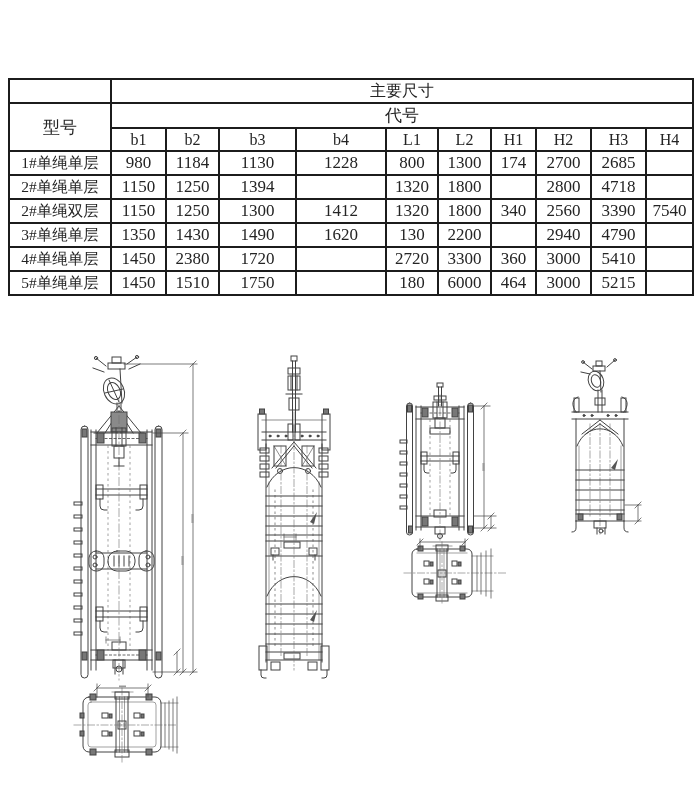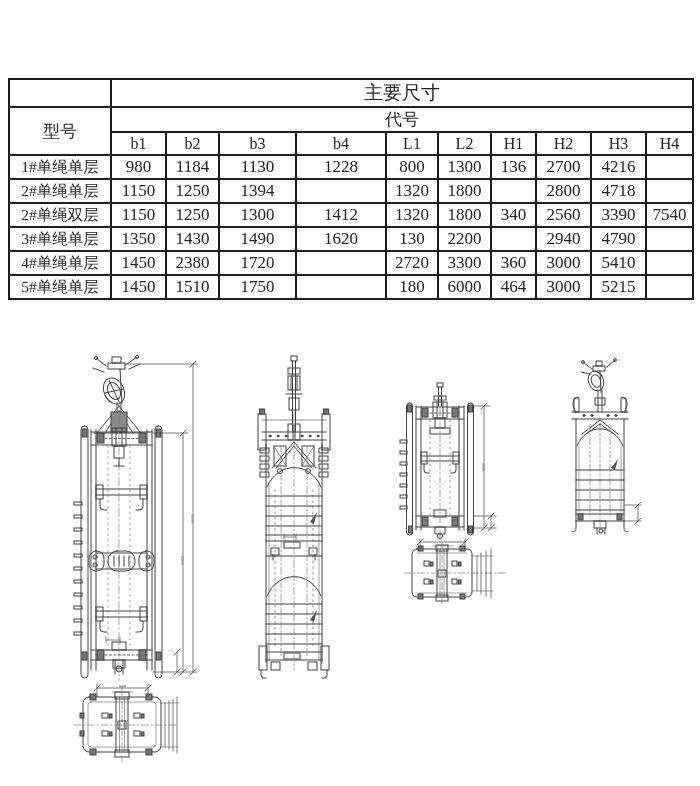--- a/index.html
+++ b/index.html
@@ -8,21 +8,21 @@
     font-family:"Liberation Serif","DejaVu Serif",serif;
   }
   table.dims{
     position:absolute;left:8px;top:78px;width:684px;
     border-collapse:collapse;table-layout:fixed;
   }
   .dims th,.dims td{
     border:2px solid #1c1c1c;text-align:center;vertical-align:middle;
     padding:0;color:#242424;font-weight:normal;background:#fff;
   }
-  .dims thead tr.r1 th{height:22px;font-size:19px;}
+  .dims thead tr.r1 th{height:22px;font-size:16px;}
   .dims thead tr.r2 th{height:22px;font-size:17px;}
   .dims thead tr.r3 th{height:21px;font-size:16px;}
   .dims th.model-h{font-size:17px;border-radius:6px;}
   .dims tbody td{height:22px;font-size:17px;font-family:Liberation Serif, serif;}
   .dims tbody th.model{font-size:15.5px;font-weight:normal;border-radius:11px;}
   svg.drawings{position:absolute;left:0;top:0;display:block;}
 </style>
 </head>
 <body>
 
@@ -66,23 +66,23 @@
     </thead>
     <tbody id="table-body">
         <tr>
           <th class="model">1#单绳单层</th>
           <td>980</td>
           <td>1184</td>
           <td>1130</td>
           <td>1228</td>
           <td>800</td>
           <td>1300</td>
-          <td>136</td>
+          <td>174</td>
           <td>2700</td>
-          <td>4216</td>
+          <td>2685</td>
           <td></td>
         </tr>
         <tr>
           <th class="model">2#单绳单层</th>
           <td>1150</td>
           <td>1250</td>
           <td>1394</td>
           <td></td>
           <td>1320</td>
           <td>1800</td>

